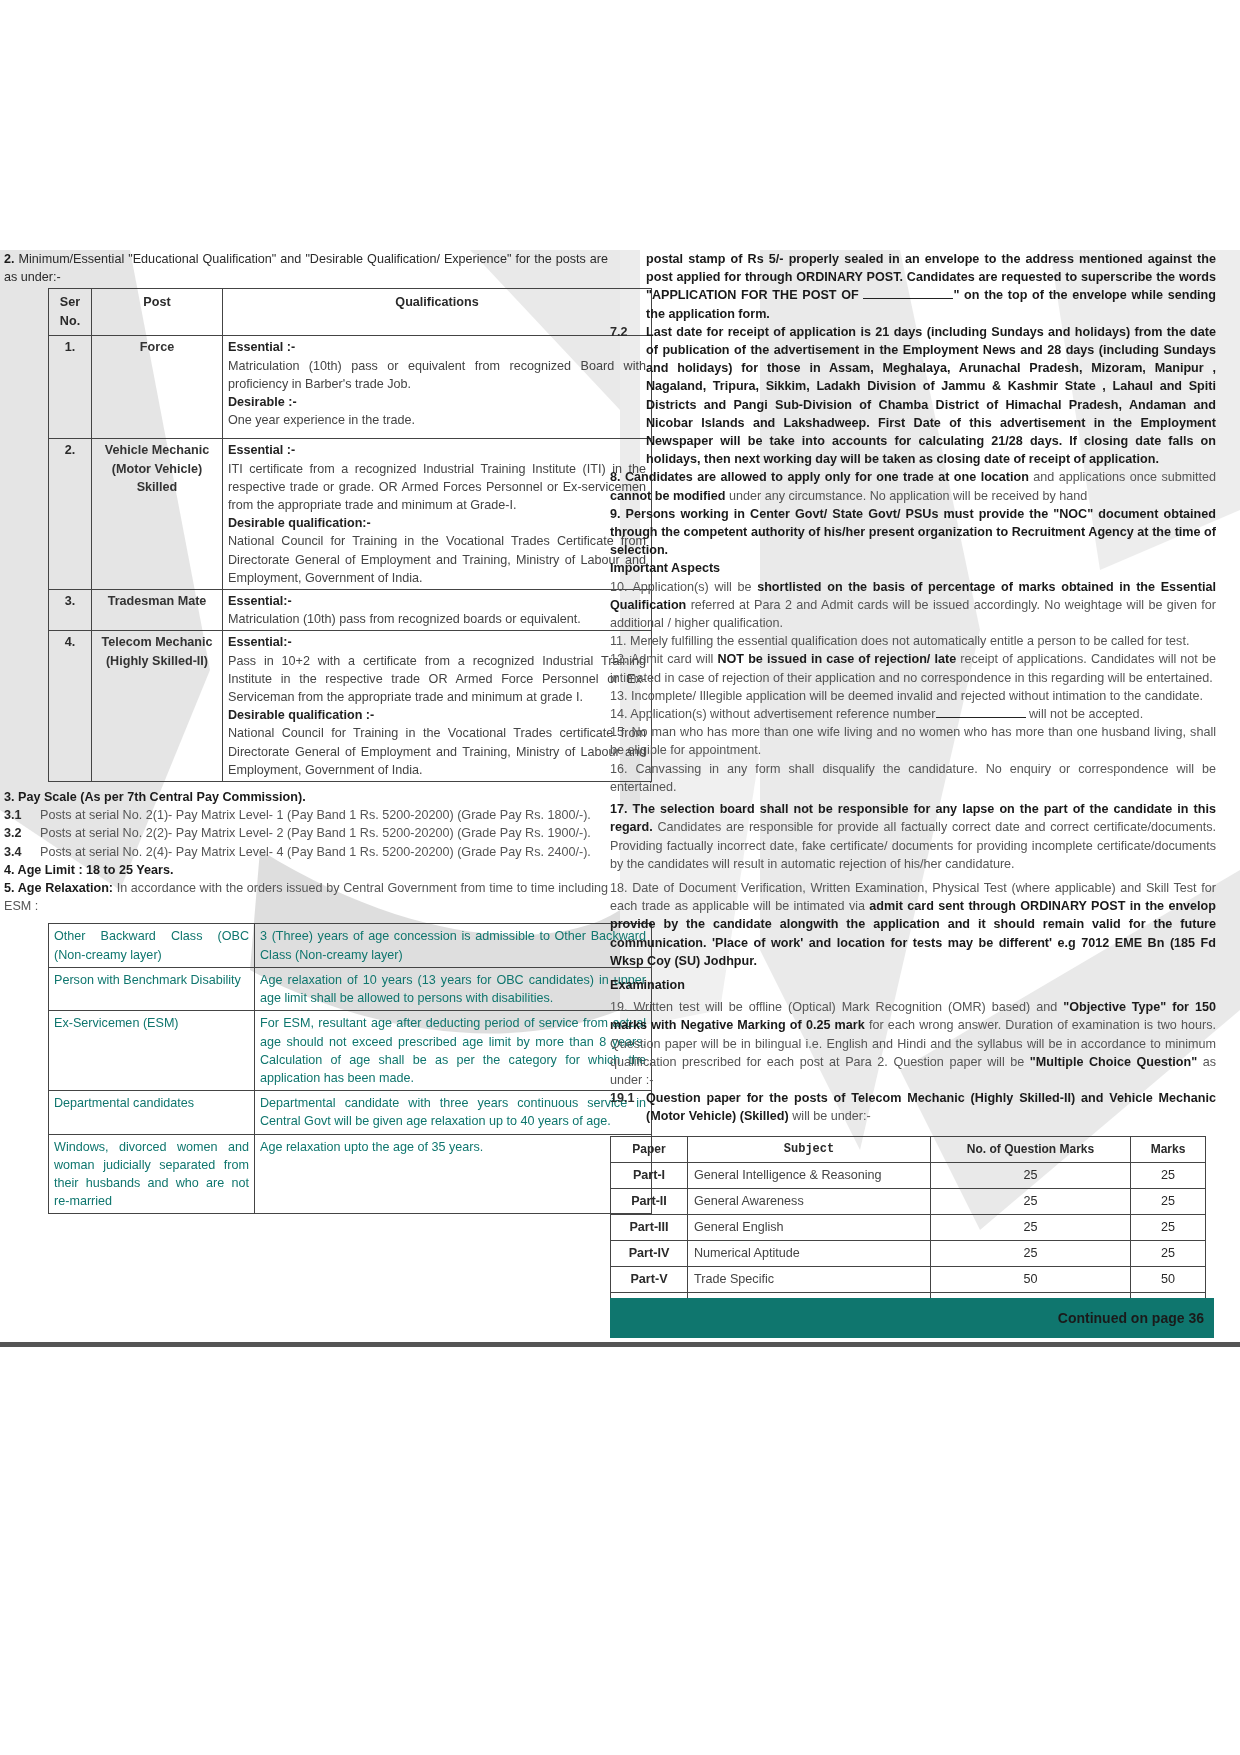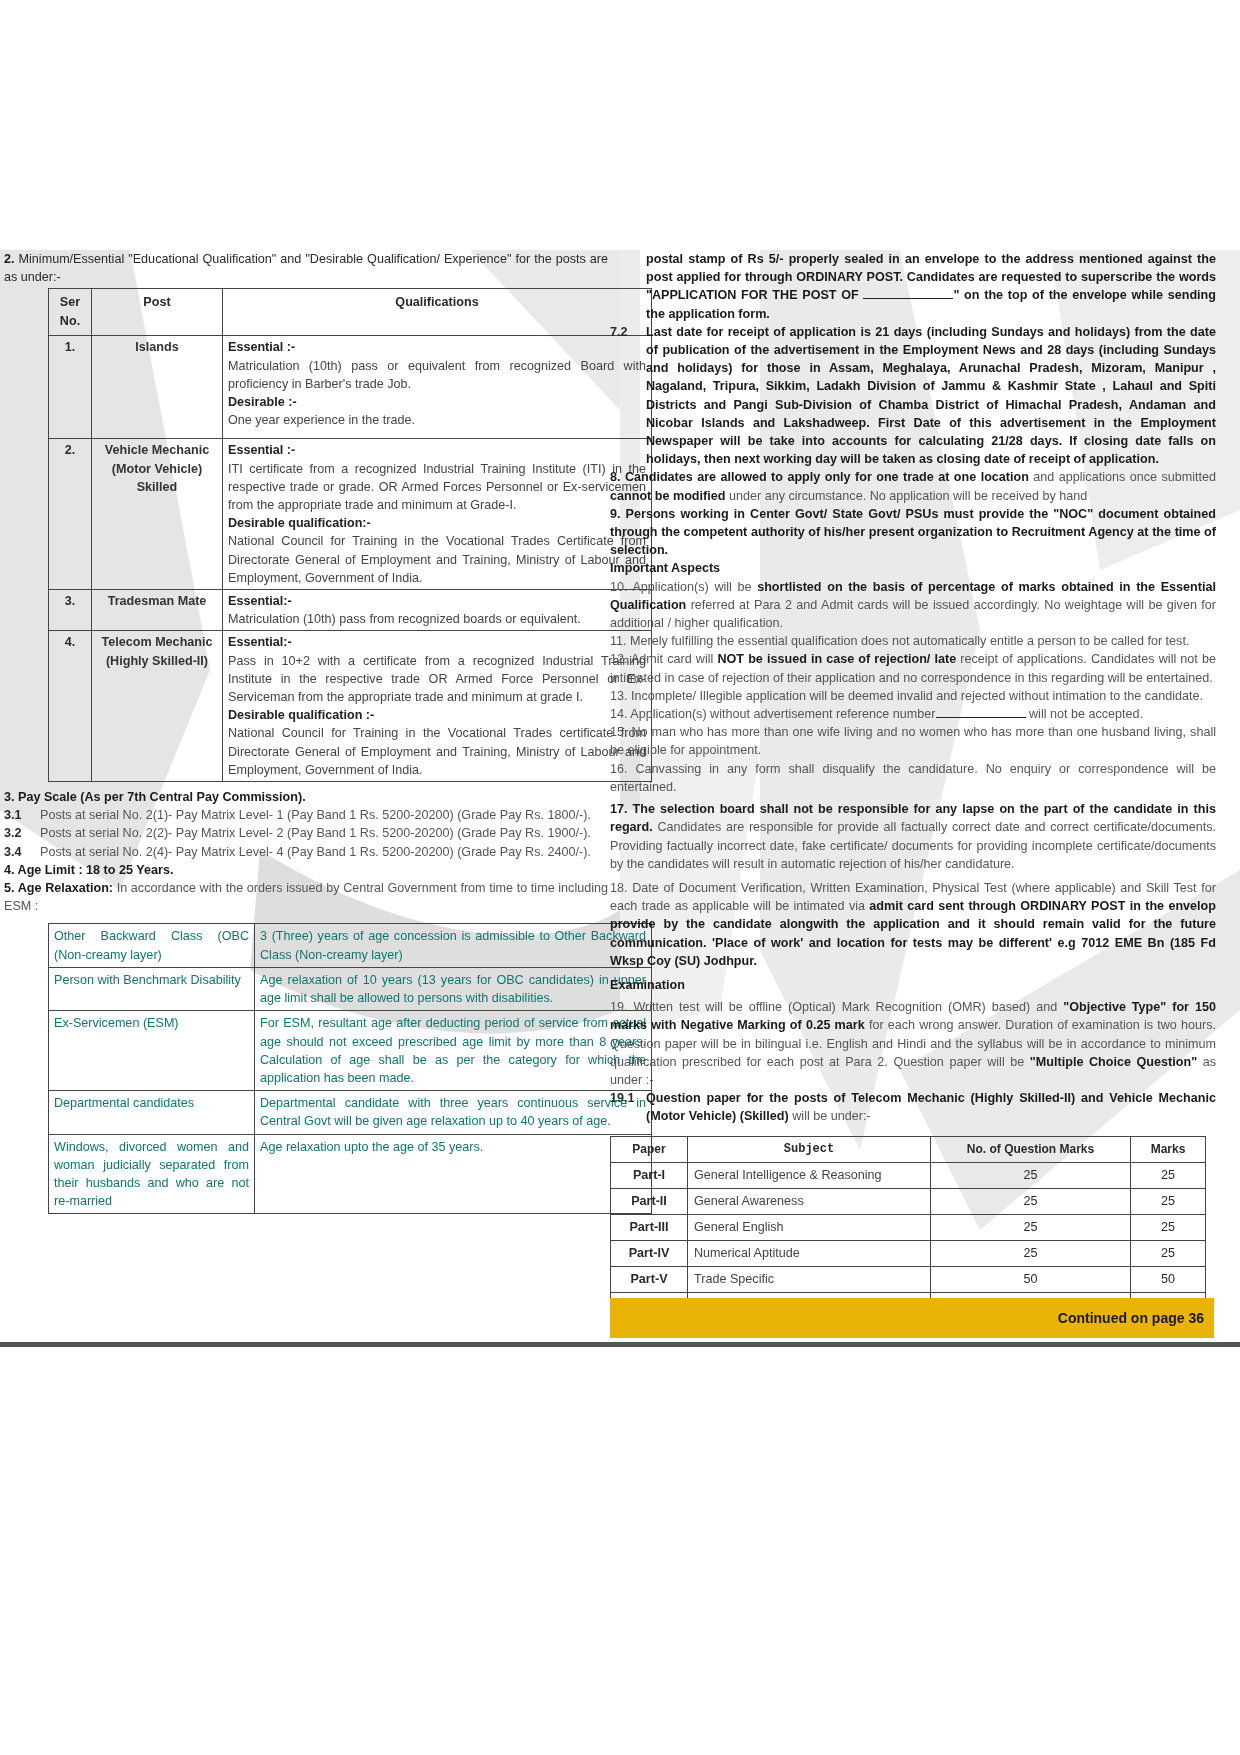--- a/index.html
+++ b/index.html
@@ -27,21 +27,21 @@
   .num-line .t { flex: 1; text-align: justify; }
   .relax-table td { color: #0f766e; text-align: justify; padding: 3px 5px; }
   .relax-table td.cat { width: 195px; }
   .exam-table { margin-left: 0; }
   .exam-table th, .exam-table td { text-align: center; vertical-align: middle; padding: 3px 6px; height: 19px; }
   .exam-table th { font-weight: bold; font-size: 12px; }
   .exam-table td.subj { text-align: left; color: #444; }
   .exam-table td.part { font-weight: bold; }
   .continued {
     position: absolute; left: 0; top: 1048px; width: 604px; height: 40px;
-    background: #eab308; font-weight: bold; font-size: 14px; text-align: right; line-height: 40px; padding-right: 10px; box-sizing: border-box; color: #1a1a1a;
+    background: #0f766e; font-weight: bold; font-size: 14px; text-align: right; line-height: 40px; padding-right: 10px; box-sizing: border-box; color: #1a1a1a;
   }
   .bottom-rule { position: absolute; left: 0; top: 1092px; width: 1240px; height: 5px; background: #555; z-index: 2; }
   .ul { display: inline-block; border-bottom: 1.5px solid #222; width: 90px; height: 12px; vertical-align: baseline; }
 </style>
 </head>
 <body>
 
 <div class="page">
 
   <svg class="watermark" viewBox="0 0 1240 1250" preserveAspectRatio="none">
@@ -62,21 +62,21 @@
       <thead>
         <tr>
           <th style="width:32px;">Ser No.</th>
           <th style="width:120px;">Post</th>
           <th>Qualifications</th>
         </tr>
       </thead>
       <tbody>
         <tr>
           <td class="ser" style="height:98px;">1.</td>
-          <td class="post">Islands</td>
+          <td class="post">Force</td>
           <td class="q">
             <div class="h">Essential :-</div>
             <div>Matriculation (10th) pass or equivalent from recognized Board with proficiency in Barber's trade Job.</div>
             <div class="h">Desirable :-</div>
             <div>One year experience in the trade.</div>
           </td>
         </tr>
         <tr>
           <td class="ser">2.</td>
           <td class="post">Vehicle Mechanic (Motor Vehicle) Skilled</td>

